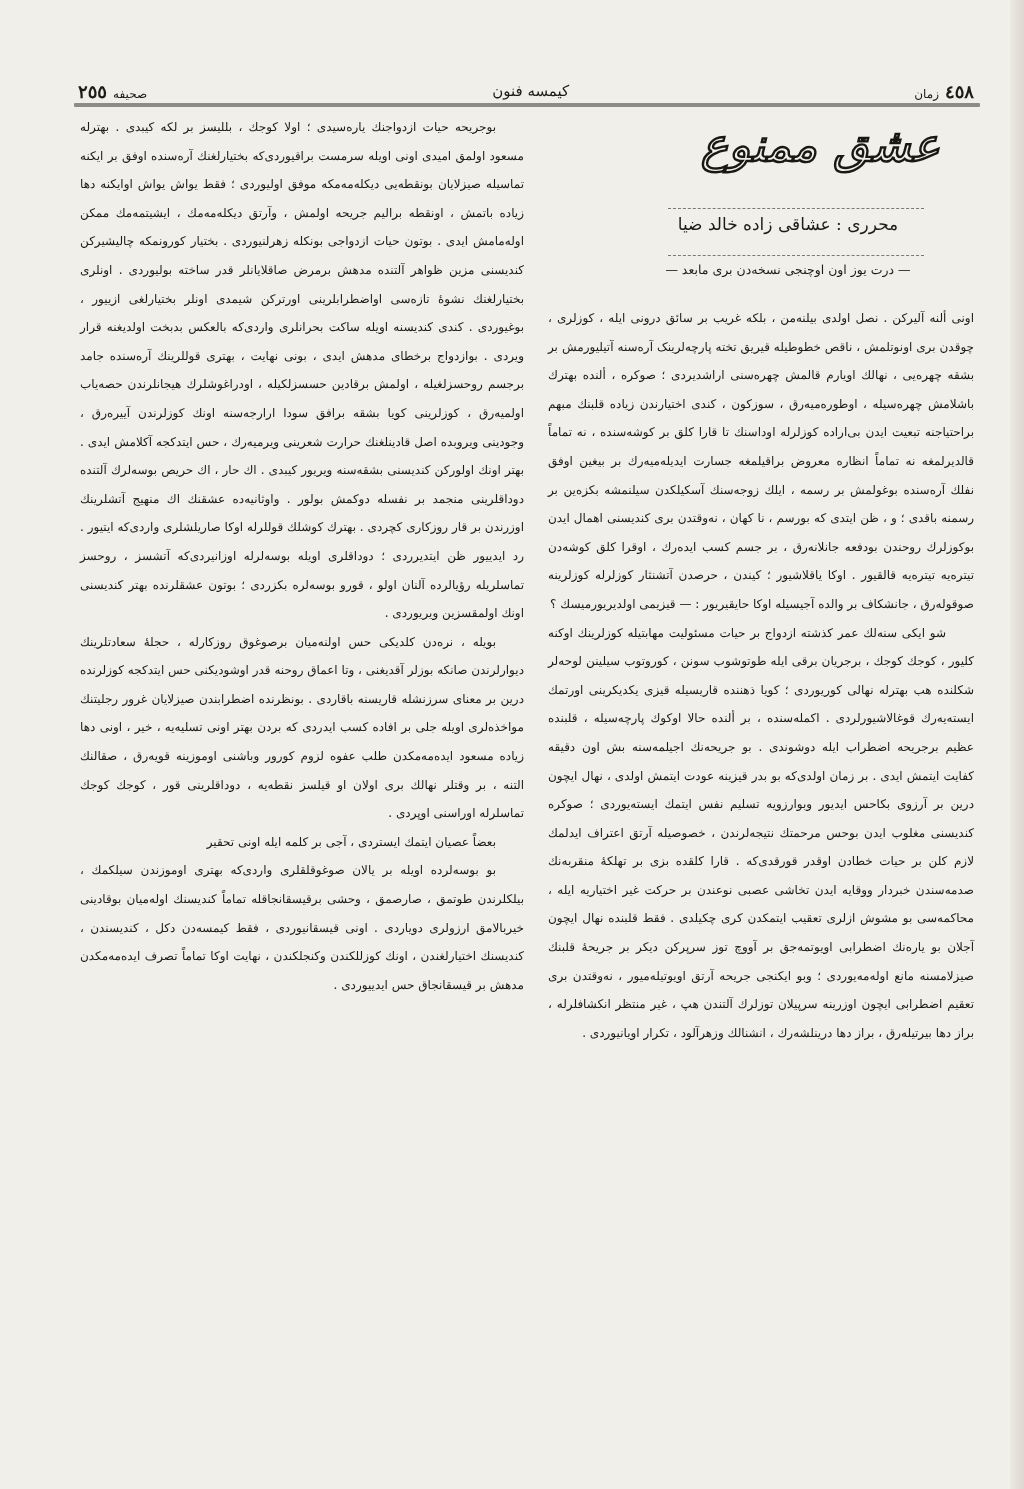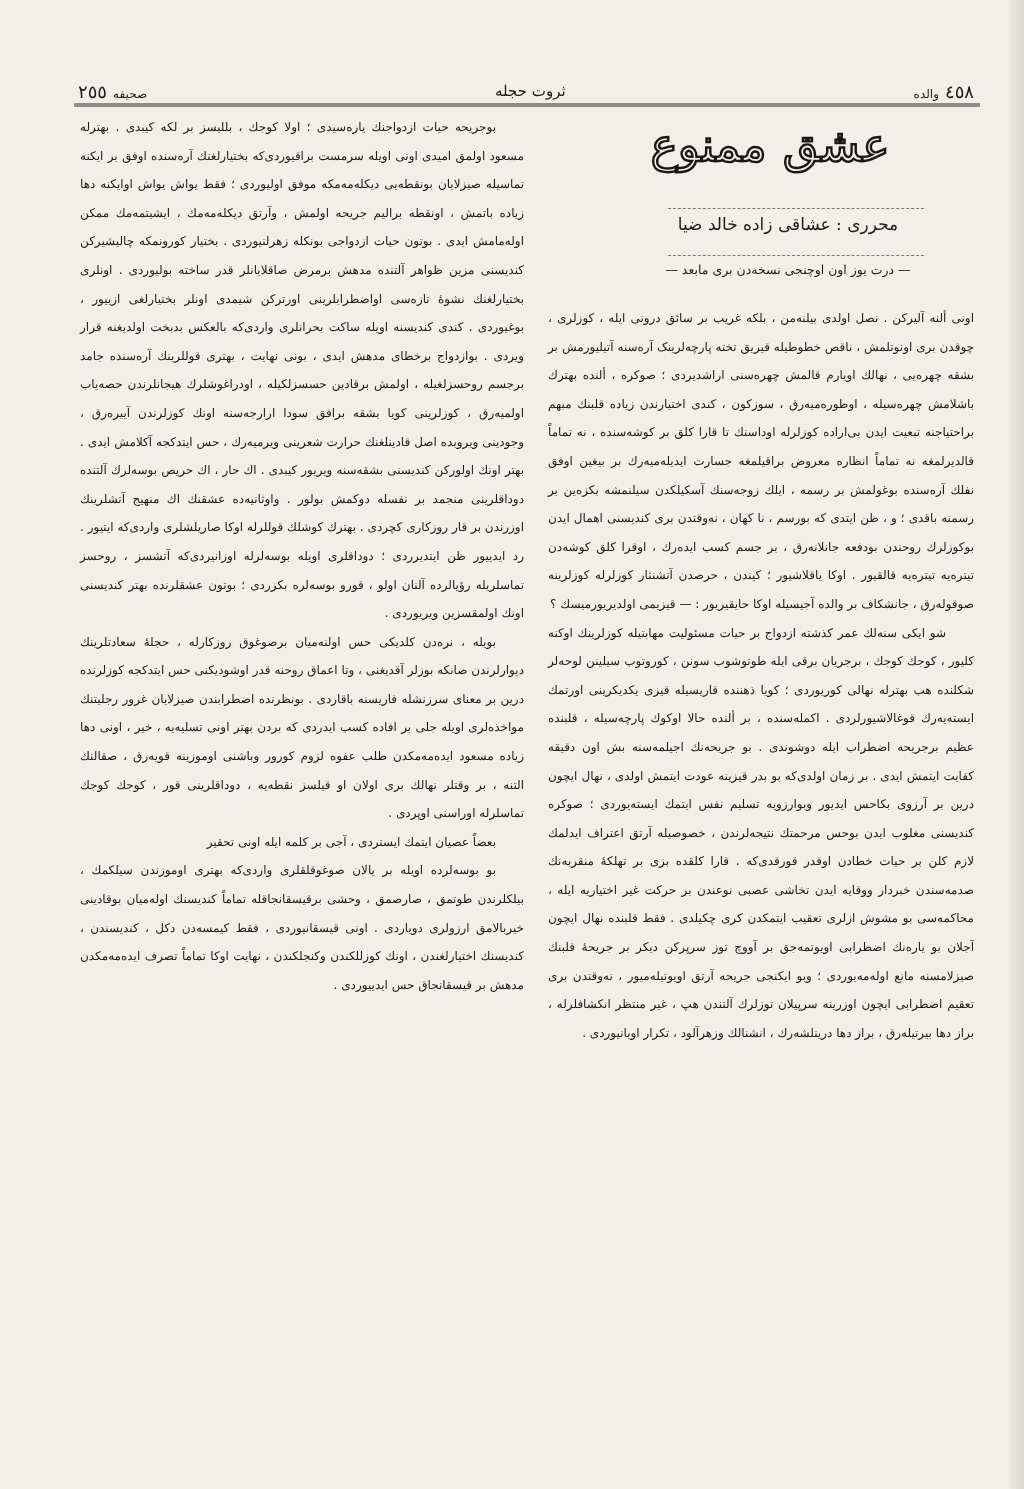--- a/index.html
+++ b/index.html
@@ -13,40 +13,40 @@
   .page-edge-right {
     position: absolute; top: 0; right: 0; width: 14px; height: 100%;
     background: linear-gradient(to right, #ece9e3, #dcd8d0);
   }
   .header {
     position: absolute; top: 78px; left: 78px; width: 896px; height: 26px;
     direction: rtl;
     display: flex; justify-content: space-between; align-items: center;
     font-size: 15px;
   }
-  .header .num { font-size: 18px; font-weight: normal; letter-spacing: 1px; }
+  .header .num { font-size: 18px; font-weight: bold; letter-spacing: 1px; }
   .header .lbl { font-size: 12px; margin: 0 6px; }
   .header .group { display: flex; align-items: baseline; }
   .rule {
     position: absolute; top: 103px; left: 74px; width: 906px; height: 4px;
     background: #8f8c86; border-radius: 1px;
   }
   .column {
     position: absolute; direction: rtl; text-align: justify;
     text-align-last: right;
     font-size: 12px; line-height: 28.6px;
   }
   .col-right { top: 304px; left: 548px; width: 426px; }
   .col-left  { top: 113px; left: 80px; width: 444px; }
   .column p { margin: 0; }
   .column p.indent { text-indent: 28px; }
   .title {
     position: absolute; top: 118px; left: 600px; width: 340px;
-    text-align: center; direction: rtl;
-    font-size: 46px; font-weight: bold;
+    text-align: right; direction: rtl;
+    font-size: 46px; font-style: italic; font-weight: bold;
     color: #1a1814;
     -webkit-text-stroke: 1px #1a1814;
     color: transparent;
     letter-spacing: -1px;
   }
   .dash-rule {
     position: absolute; left: 668px; width: 256px; height: 0;
     border-top: 1px dashed #7c7872;
   }
   .dash-rule.r1 { top: 208px; }
@@ -61,23 +61,23 @@
   }
 </style>
 </head>
 <body>
 
 <div class="page-edge-right"></div>
 
 <div class="header">
   <div class="group">
     <span class="num">٤٥٨</span>
-    <span class="lbl">والده</span>
+    <span class="lbl">زمان</span>
   </div>
-  <div>ثروت حجله</div>
+  <div>کیمسه فنون</div>
   <div class="group">
     <span class="lbl">صحيفه</span>
     <span class="num">٢٥٥</span>
   </div>
 </div>
 <div class="rule"></div>
 
 <div class="title">عشق ممنوع</div>
 <div class="dash-rule r1"></div>
 <div class="author">محرری : عشاقی زاده خالد ضیا</div>

